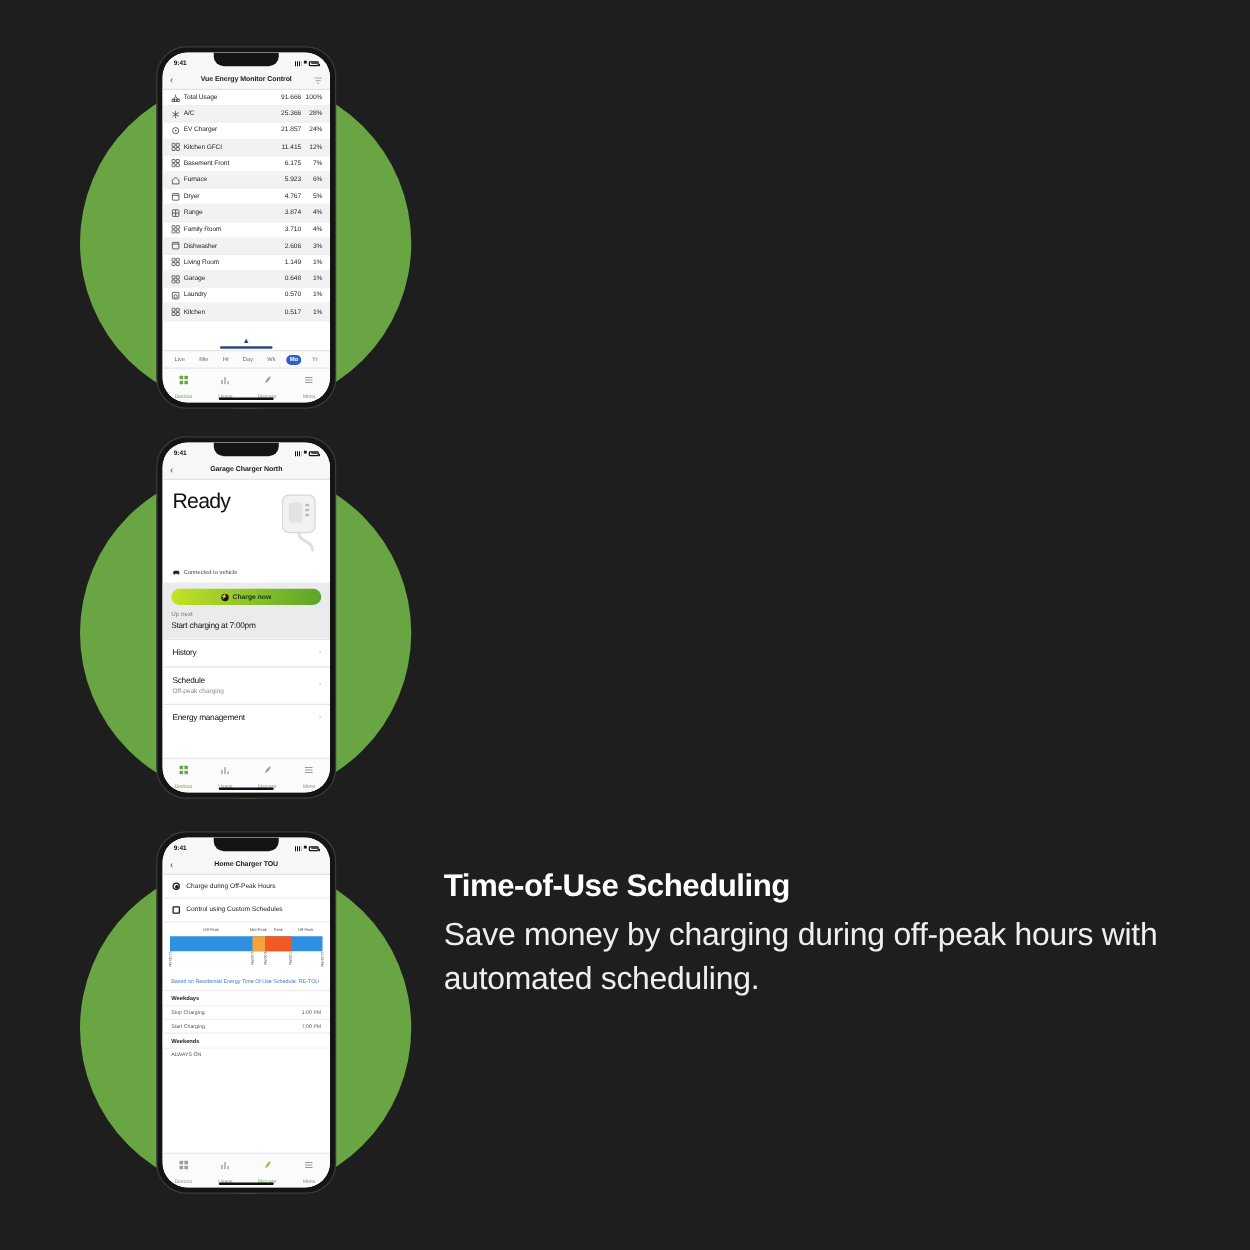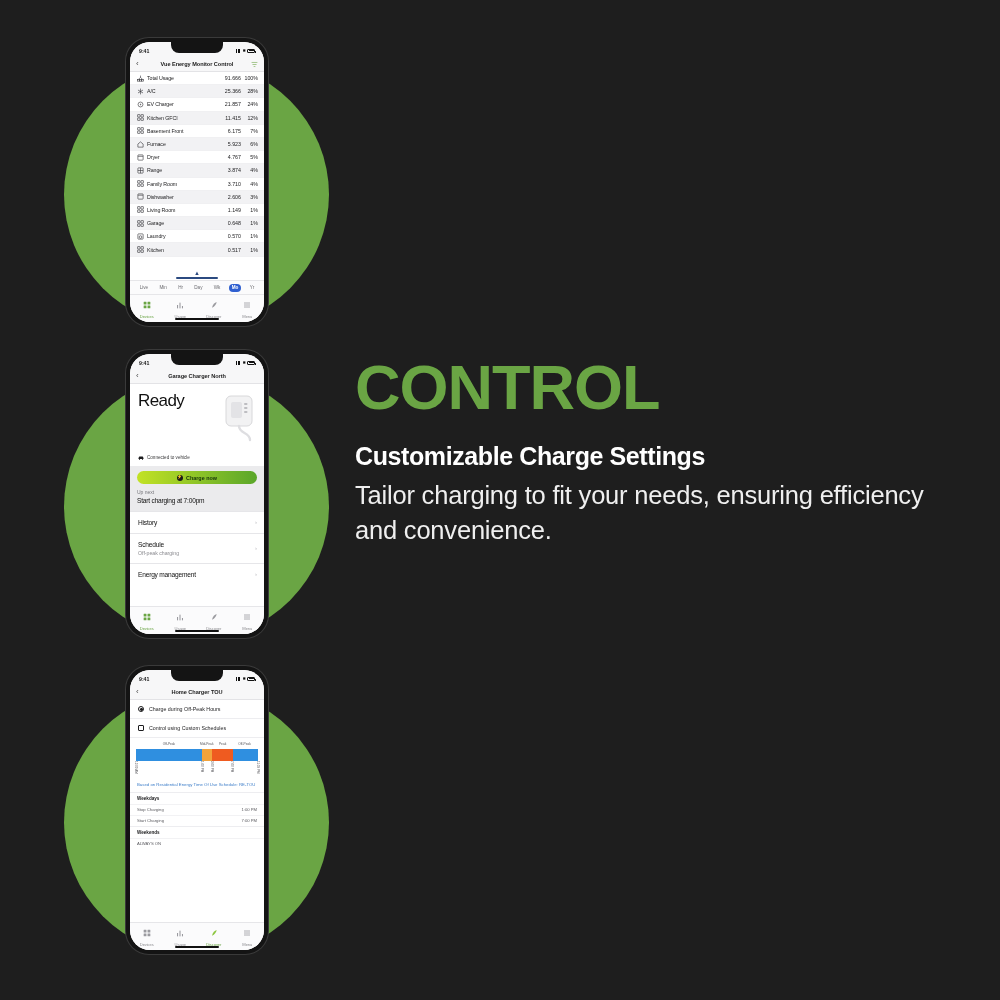--- a/index.html
+++ b/index.html
@@ -577,25 +577,20 @@
                   <line x1="1.5" y1="6" x2="10.5" y2="6" stroke="#9a9a9f" stroke-width="1.2"></line>
                   <line x1="1.5" y1="9" x2="10.5" y2="9" stroke="#9a9a9f" stroke-width="1.2"></line>
                 </svg></span>
               <span class="tab-label">Menu</span>
             </div>
           </div>
         <div class="home-ind"></div>
       </div>
     </div>
 
-    <div class="textcol">
-      <div class="kicker">CONTROL</div>
-      <div class="subhead">Customizable Charge Settings</div>
-      <div class="body">Tailor charging to fit your needs, ensuring efficiency and convenience.</div>
-    </div>
   </div>
 
   <div class="feature" id="feature-2">
     <div class="circle"></div>
 
     <div class="phone">
       <div class="screen">
         <div class="notch"></div>
 
         <div class="statusbar">
@@ -698,16 +693,18 @@
                   <line x1="1.5" y1="9" x2="10.5" y2="9" stroke="#9a9a9f" stroke-width="1.2"></line>
                 </svg></span>
               <span class="tab-label">Menu</span>
             </div>
           </div>
         <div class="home-ind"></div>
       </div>
     </div>
 
     <div class="textcol">
+      <div class="subhead">Time-of-Use Scheduling</div>
+      <div class="body">Save money by charging during off-peak hours with automated scheduling.</div>
     </div>
   </div>
 
 </div>
 
 </body></html>

